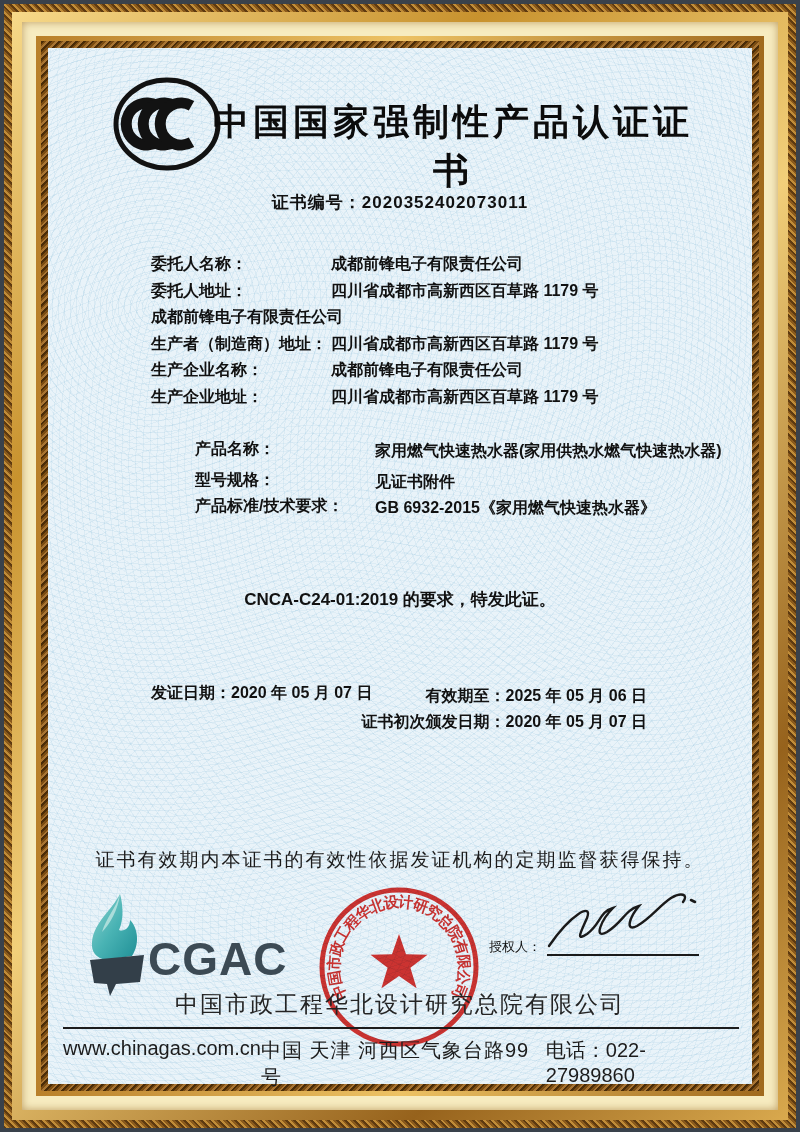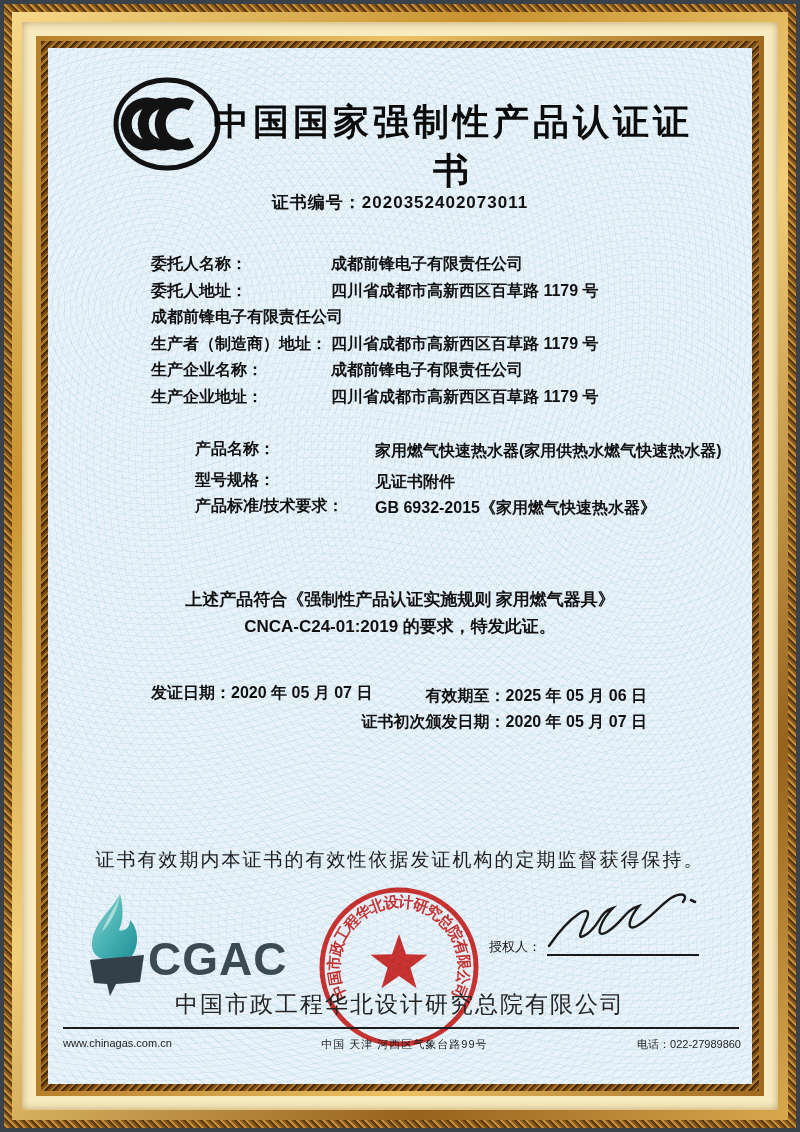--- a/index.html
+++ b/index.html
@@ -49,21 +49,21 @@
   .validity{left:0;right:0;top:799px;text-align:center;font-size:19px;font-weight:500;letter-spacing:2px;color:#1c1c1c;}
   .cgac{left:38px;top:844px;width:230px;height:110px;}
   .cgac svg{position:absolute;left:0;top:2px;}
   .cgac .cgac-text{position:absolute;left:62px;top:40px;font-size:46px;font-weight:600;color:#3c4a54;letter-spacing:1px;}
   .stamp{left:266px;top:834px;width:170px;height:170px;opacity:.92;mix-blend-mode:multiply;}
   .auth{left:441px;top:886px;font-size:13px;font-weight:500;display:flex;align-items:flex-end;}
   .auth .sig-line{display:inline-block;width:152px;border-bottom:2px solid #1a1a1a;height:20px;margin-left:6px;position:relative;}
   .auth .sig-svg{position:absolute;left:-6px;bottom:0px;}
   .company{left:0;right:0;top:941px;text-align:center;font-size:23px;font-weight:500;letter-spacing:2px;color:#242424;}
   .divider{left:15px;right:13px;top:979px;height:0;border-top:2px solid #1c1c1c;}
-  .footer{left:15px;right:11px;top:989px;display:flex;justify-content:space-between;font-size:11px;font-weight:500;color:#1c1c1c;}
+  .footer{left:15px;right:20px;top:989px;display:flex;justify-content:space-between;font-size:20px;font-weight:500;color:#1c1c1c;}
   .footer .mid{letter-spacing:1px;}
 </style>
 </head>
 <body>
 
 <div class="frame">
  <div class="f1">
   <div class="f2">
    <div class="f3">
     <div class="f4">
@@ -118,21 +118,20 @@
             <span class="lbl">型号规格：</span>
             <span class="val">见证书附件</span>
           </div>
           <div class="prow">
             <span class="lbl">产品标准/技术要求：</span>
             <span class="val">GB 6932-2015《家用燃气快速热水器》</span>
           </div>
         </div>
 
         <div class="abs comp">
-          <div>上述产品符合《强制性产品认证实施规则 家用燃气器具》</div>
           <div>CNCA-C24-01:2019 的要求，特发此证。</div>
         </div>
 
         <div class="abs d-left">
           <span>发证日期：</span><span>2020 年 05 月 07 日</span>
         </div>
         <div class="abs d-right">
           <div>
             <span>有效期至：</span><span>2025 年 05 月 06 日</span>
           </div>

